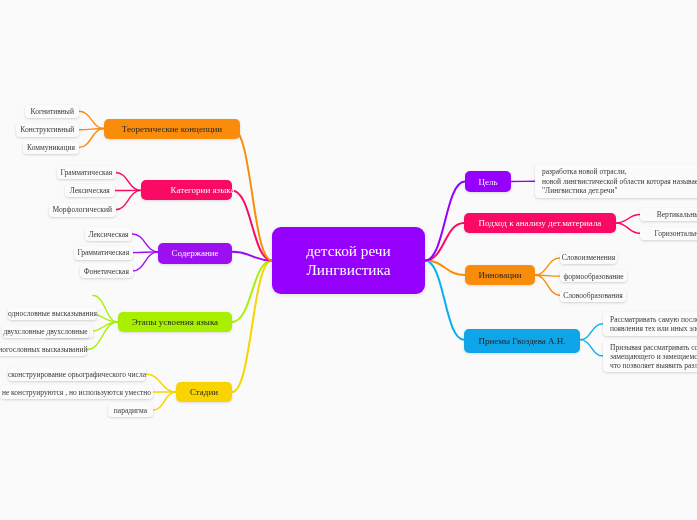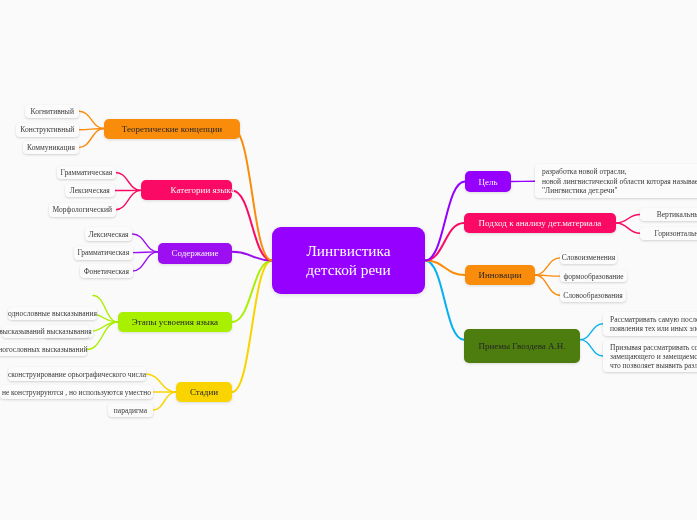--- a/index.html
+++ b/index.html
@@ -58,22 +58,22 @@
       <path d="M616,223 C628,223 628,214.55 640,214.55" fill="none" stroke="#fa0a64" stroke-width="1.4" stroke-linecap="round"></path>
       <path d="M616,223 C628,223 628,233.25 640,233.25" fill="none" stroke="#fa0a64" stroke-width="1.4" stroke-linecap="round"></path>
       <path d="M535,275 C547.5,275 547.5,257.85 560,257.85" fill="none" stroke="#fa8c0c" stroke-width="1.4" stroke-linecap="round"></path>
       <path d="M535,275 C547.5,275 547.5,276.15 560,276.15" fill="none" stroke="#fa8c0c" stroke-width="1.4" stroke-linecap="round"></path>
       <path d="M535,275 C547.5,275 547.5,295.25 560,295.25" fill="none" stroke="#fa8c0c" stroke-width="1.4" stroke-linecap="round"></path>
       <path d="M580,339.65 C591.5,339.65 591.5,323.75 603,323.75" fill="none" stroke="#06b0f0" stroke-width="1.4" stroke-linecap="round"></path>
       <path d="M580,339.65 C591.5,339.65 591.5,356 603,356" fill="none" stroke="#06b0f0" stroke-width="1.4" stroke-linecap="round"></path>
     </svg>
   <div id="nodes">
       <div class="node root" style="left: 272px; top: 227px; width: 153px; height: 67px; background: rgb(149, 0, 255);">
+        <div>детской речи</div>
         <div>Лингвистика</div>
-        <div>детской речи</div>
       </div>
       <div class="node branch" style="left: 104px; top: 118.5px; width: 136px; height: 20px; background: rgb(250, 140, 12);">Теоретические концепции</div>
       <div class="node leaf" style="left: 25.4px; top: 104.8px; width: 53.7px; height: 13px;">
         <span>Когнитивный</span>
       </div>
       <div class="node leaf" style="left: 15.5px; top: 123px; width: 63.5px; height: 13.5px;">
         <span>Конструктивный</span>
       </div>
       <div class="node leaf" style="left: 23px; top: 141px; width: 56px; height: 13px;">
         <span>Коммуникация</span>
@@ -99,21 +99,21 @@
         <span>Фонетическая</span>
       </div>
       <div class="node branch" style="left: 118px; top: 312px; width: 114px; height: 20px; background: rgb(168, 240, 0);">Этапы усвоения языка</div>
       <div class="node leaf" style="left: 44px; top: 289px; width: 49px; height: 13px; margin-top: 36px;">
         <span>Дословный</span>
       </div>
       <div class="node leaf" style="left: 8px; top: 307px; width: 89px; height: 13px;">
         <span>однословные высказывания</span>
       </div>
       <div class="node leaf" style="left: 2px; top: 325px; width: 87px; height: 13px;">
-        <span>высказываний высказывания</span>
+        <span>двухсловные двухсловные</span>
       </div>
       <div class="node leaf" style="left: -6px; top: 343px; width: 93px; height: 13px;">
         <span>многословных высказываний</span>
       </div>
       <div class="node branch" style="left: 176px; top: 382px; width: 56px; height: 20px; background: rgb(250, 212, 0);">Стадии</div>
       <div class="node leaf" style="left: 8px; top: 367px; width: 138px; height: 14px;">
         <span>сконструирование орьографического числа</span>
       </div>
       <div class="node leaf" style="left: 0px; top: 385px; width: 153px; height: 14px;">
         <span>не конструируются , но используются уместно</span>
@@ -137,21 +137,21 @@
       <div class="node branch" style="left: 465px; top: 265px; width: 70px; height: 20px; background: rgb(250, 140, 12);">Инновации</div>
       <div class="node leaf" style="left: 560px; top: 251.6px; width: 57px; height: 12.5px;">
         <span>Словоизменения</span>
       </div>
       <div class="node leaf" style="left: 560px; top: 269.9px; width: 67px; height: 12.5px;">
         <span>формообразование</span>
       </div>
       <div class="node leaf" style="left: 560px; top: 289px; width: 66px; height: 12.5px;">
         <span>Словообразования</span>
       </div>
-      <div class="node branch" style="left: 464px; top: 329.4px; width: 116px; height: 34px; background: #4d7c0f;">Приемы Гвоздева А.Н.</div>
+      <div class="node branch" style="left: 464px; top: 329.4px; width: 116px; height: 24px; background: #0ea5e9;">Приемы Гвоздева А.Н.</div>
       <div class="node leaf multi" style="left: 603px; top: 312px; width: 110px; height: 23.5px;">
         <span>Рассматривать самую последовательность</span>
         <span>появления тех или иных элементов</span>
       </div>
       <div class="node leaf multi" style="left: 603px; top: 340px; width: 110px; height: 32px;">
         <span>Призывая рассматривать соотношение</span>
         <span>замещающего и замещаемого элемента,</span>
         <span>что позволяет выявить различия</span>
       </div>
     </div>

